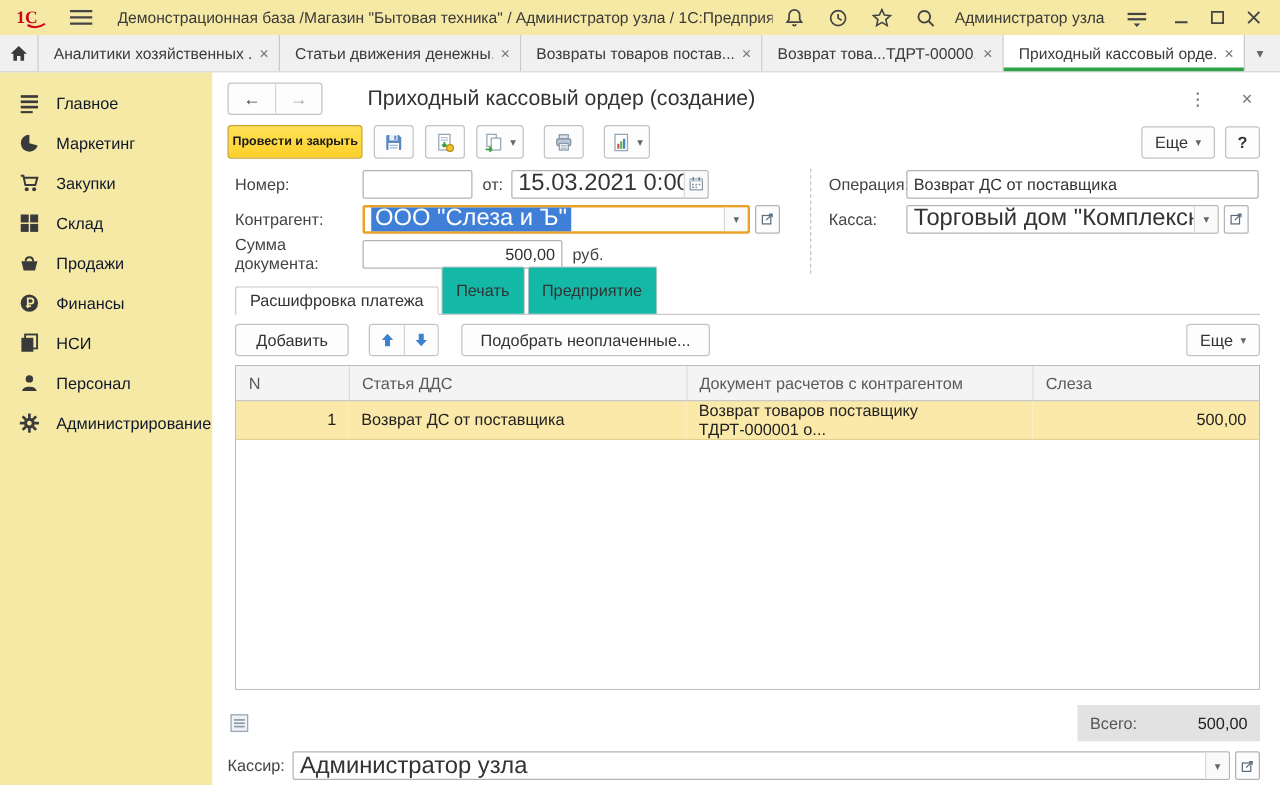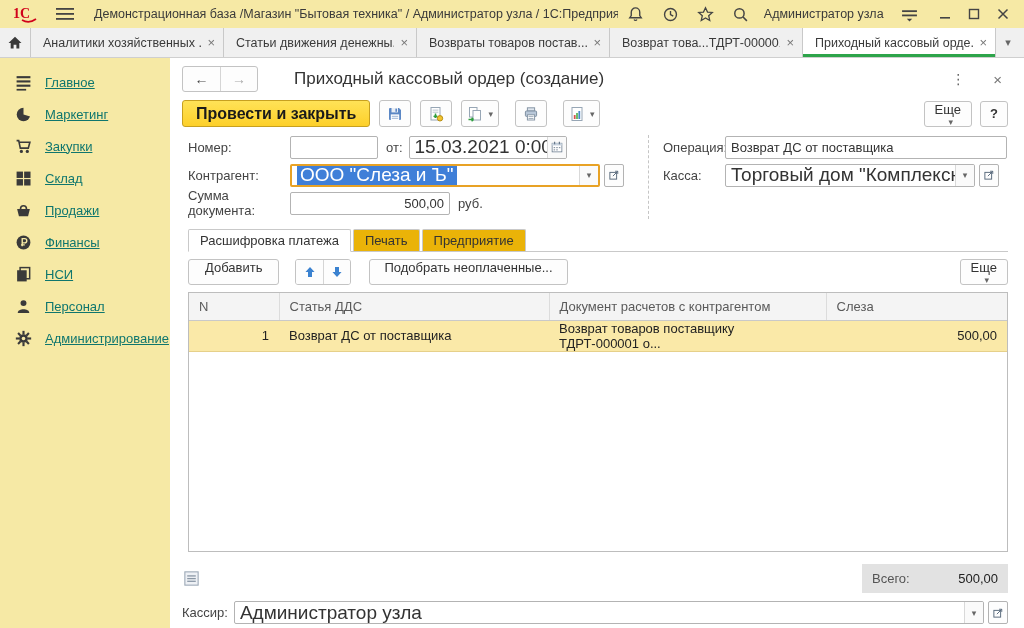--- a/index.html
+++ b/index.html
@@ -25,42 +25,42 @@
   .tab .tclose { color:#777; font-size:13px; margin-left:6px; cursor:pointer; line-height:1; }
   .tab.active { background:#fff; }
   .tab.active::after { content:""; position:absolute; left:0; right:0; bottom:0; height:3px; background:#2da44a; }
   .tab-overflow { width:24px; display:flex; align-items:center; justify-content:center; color:#666; cursor:pointer; font-size:11px; }
 
   
   .bodyrow { flex:1; display:flex; min-height:0; }
   .sidebar { width:170px; background:#f6e9a5; padding-top:8px; flex:0 0 auto; }
   .side-item { height:32px; display:flex; align-items:center; padding-left:15px; cursor:pointer; }
   .side-item .sic { width:17px; height:17px; margin-right:13px; display:flex; }
-  .side-item .slabel { font-size:13px; color:#0f766e;text-decoration:underline; }
+  .side-item .slabel { font-size:13px; color:#0f172a; }
 
   .main { flex:1; background:#fff; display:flex; flex-direction:column; padding:0 16px 0 0; min-width:0; }
 
   
   .form-header { margin:6px 0 0 12px; height:30px; display:flex; align-items:center; }
   .navgroup { display:flex; border:1px solid #c3c3c3; border-radius:3px; background:#fdfdfd; overflow:hidden; }
   .navbtn { width:37px; height:24px; display:flex; align-items:center; justify-content:center; font-size:14px; cursor:pointer; color:#444; }
   .navbtn + .navbtn { border-left:1px solid #d5d5d5; color:#aaa; }
   .form-title { font-size:17px; color:#333; margin-left:36px; white-space:nowrap; }
   .fh-spacer { flex:1; }
   .kebab { color:#666; font-size:14px; letter-spacing:0; margin-right:28px; cursor:pointer; }
   .fclose { color:#777; font-size:15px; cursor:pointer; margin-right:6px; }
 
   
   .toolbar { margin:6px 0 0 12px; display:flex; align-items:center; }
-  .btn-yellow { height:27px; padding:0 13px; background:linear-gradient(#ffe257,#fdd02a); border:1px solid #c7a020; border-radius:3px; font-weight:bold; font-size:16px; color:#1a1a1a; cursor:pointer; }
+  .btn-yellow { height:27px; padding:0 3px; background:linear-gradient(#ffe257,#fdd02a); border:1px solid #c7a020; border-radius:3px; font-weight:bold; font-size:10px; color:#1a1a1a; cursor:pointer; }
   .icbtn { height:27px; min-width:32px; background:#fdfdfd; border:1px solid #c3c3c3; border-radius:3px; display:flex; align-items:center; justify-content:center; margin-left:9px; cursor:pointer; padding:0 5px; }
   .icbtn .dd { font-size:9px; color:#666; margin-left:5px; }
   .gap-l { margin-left:16px !important; }
   .tb2-spacer { flex:1; }
-  .btn-plain { height:26px; padding:0 10px; background:#fdfdfd; border:1px solid #c3c3c3; border-radius:3px; font-size:13px; color:#333; display:flex; align-items:center; cursor:pointer;flex-direction:column; }
+  .btn-plain { height:26px; padding:0 10px; background:#fdfdfd; border:1px solid #c3c3c3; border-radius:3px; font-size:13px; color:#333; display:flex; align-items:center; cursor:pointer; }
   .btn-plain .dd { font-size:9px; color:#666; margin-left:6px; }
   .btn-help { width:28px; justify-content:center; margin-left:8px; font-weight:bold; }
 
   
   .fields { margin:8px 0 0 0; display:flex; }
   .fcol-left { width:478px; padding-left:18px; flex:0 0 auto; }
   .fcol-right { flex:1; border-left:1px dashed #c5c5c5; padding-left:14px; }
   .frow { height:24px; margin-bottom:4px; display:flex; align-items:center; }
   .flabel { font-size:13px; color:#444; flex:0 0 auto; }
   .w102 { width:102px; }
@@ -70,21 +70,21 @@
   .combo .cval { flex:1; display:flex; align-items:center; padding:0 5px; font-size:19px; white-space:nowrap; overflow:hidden; }
   .combo .cbtn { width:19px; border-left:1px solid #d9d9d9; display:flex; align-items:center; justify-content:center; font-size:9px; color:#666; cursor:pointer; background:#fafafa; flex:0 0 auto; }
   .openbtn { width:20px; height:23px; border:1px solid #b3b3b3; border-radius:2px; background:#fdfdfd; display:flex; align-items:center; justify-content:center; margin-left:4px; cursor:pointer; flex:0 0 auto; }
   .combo.focused { border:2px solid #e8a225; }
   .seltext { background:#3f7fd8; color:#fff; padding:1px 3px; }
   .num { justify-content:flex-end; }
   .unit { margin-left:8px; color:#444; }
 
   
   .subtabs { margin:10px 0 0 18px; display:flex; align-items:flex-end; border-bottom:1px solid #c9c9c9; height:23px; }
-  .stab { height:22px; padding:0 11px; display:flex; align-items:center; font-size:13px; color:#333; border:1px solid #c9c9c9; border-bottom:none; background:#eab308; margin-right:2px; border-radius:2px 2px 0 0; cursor:pointer; }
+  .stab { height:38px; padding:0 11px; display:flex; align-items:center; font-size:13px; color:#333; border:1px solid #c9c9c9; border-bottom:none; background:#14b8a6; margin-right:2px; border-radius:2px 2px 0 0; cursor:pointer; }
   .stab.active { background:#fff; height:23px; margin-bottom:-1px; border-bottom:1px solid #fff; }
 
   
   .ttoolbar { margin:7px 0 7px 18px; display:flex; align-items:center; }
   .arrgroup { display:flex; margin-left:16px; border:1px solid #c3c3c3; border-radius:3px; overflow:hidden; }
   .arrbtn { width:27px; height:24px; background:#fdfdfd; display:flex; align-items:center; justify-content:center; cursor:pointer; }
   .arrbtn + .arrbtn { border-left:1px solid #d5d5d5; }
   .mpick { margin-left:18px; }
 
   

